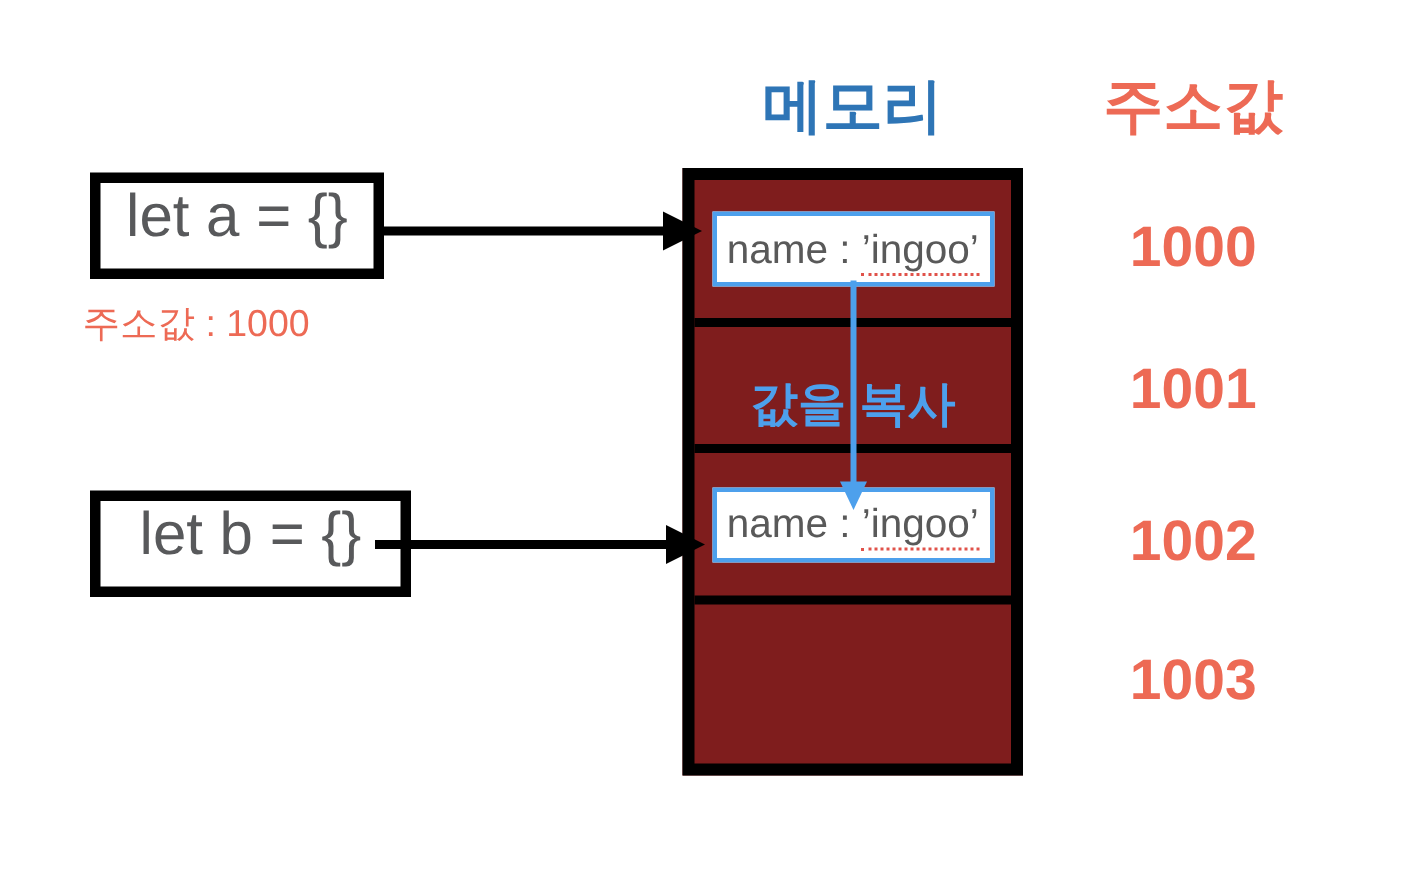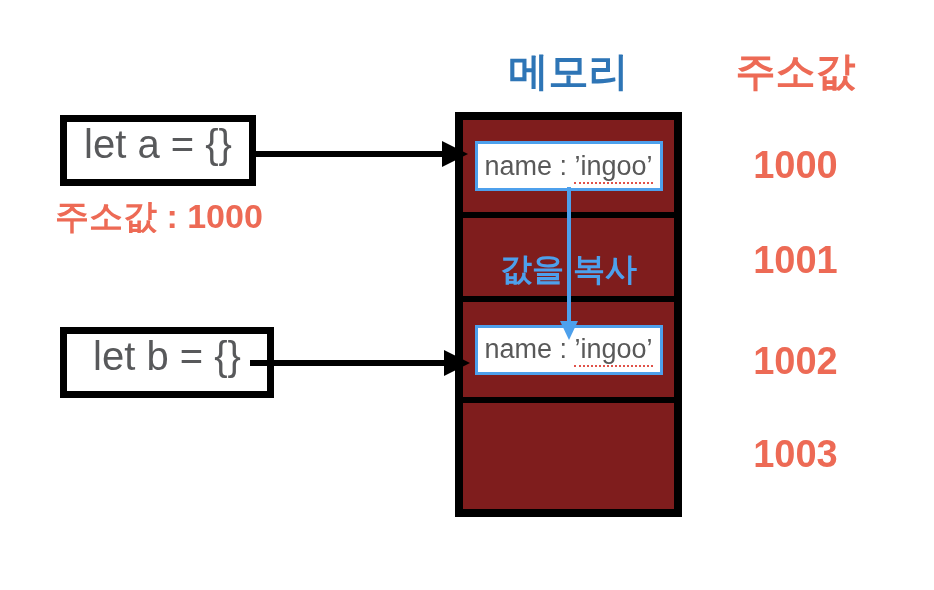--- a/index.html
+++ b/index.html
@@ -37,22 +37,22 @@
     font-size: 40px;
     color: var(--text-gray, #58595B);
     white-space: nowrap;
   }
   .box-a { top: 115px; }
   .box-b { top: 327px; width: 214px; }
 
   .addr-label {
     position: absolute;
     left: 55px;
-    font-size: 34px;
-    font-weight: 700;
+    font-size: 25px;
+    font-weight: 400;
     color: var(--coral, #ED6A55);
     white-space: nowrap;
     line-height: 36px;
   }
   .label-a { top: 198px; }
   .label-b { top: 412px; }
 
   .memory-table {
     position: absolute;
     left: 455px;

